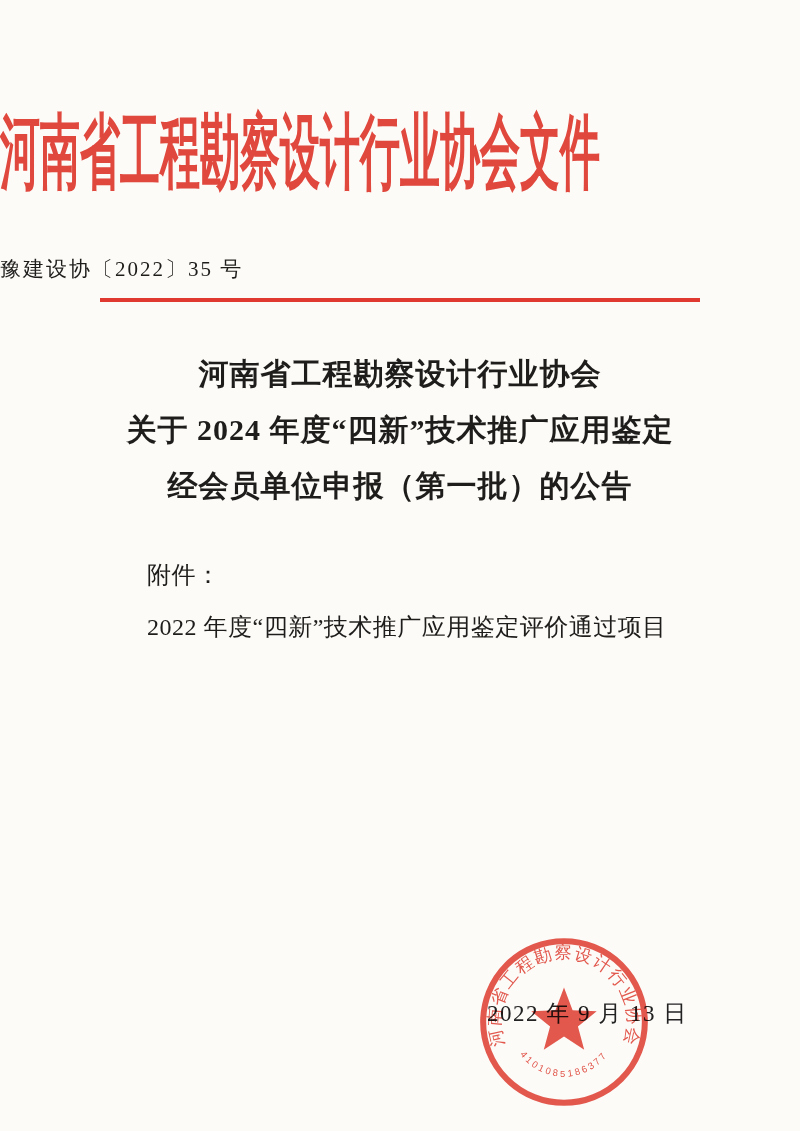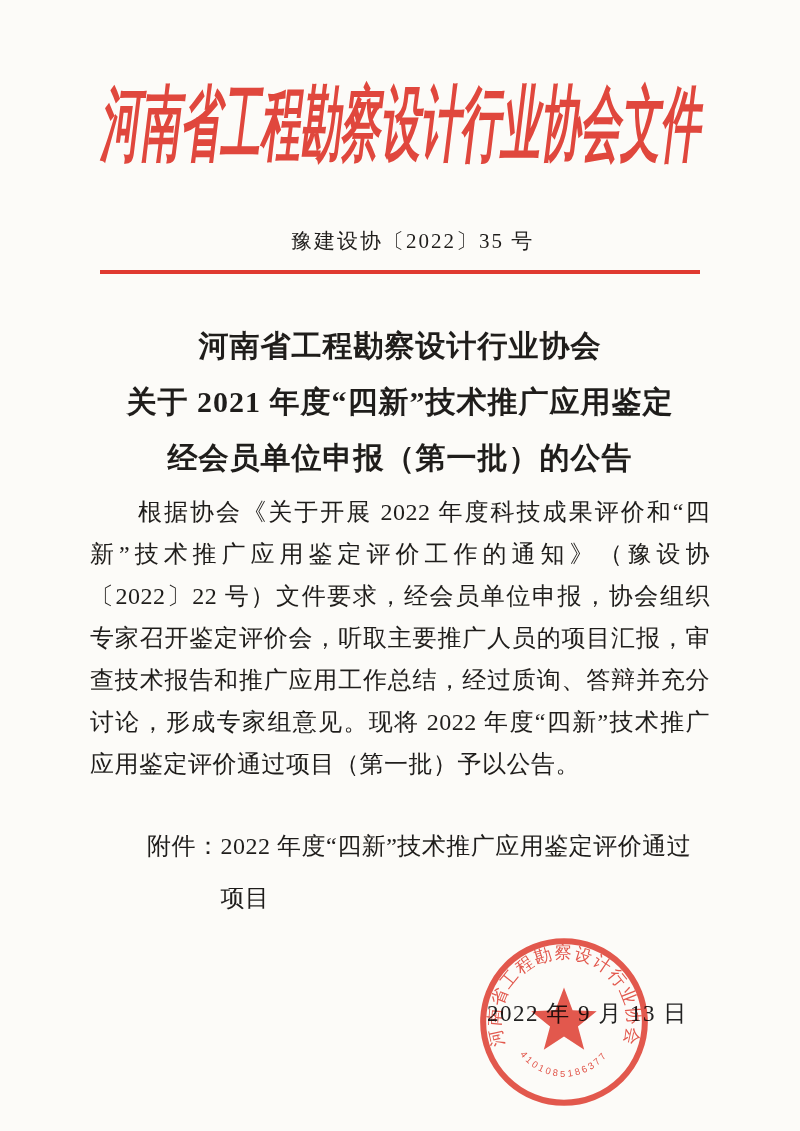--- a/index.html
+++ b/index.html
@@ -12,38 +12,37 @@
     position:relative;
     width:800px;height:1131px;
     margin:0 auto;
     background:var(--paper);
     font-family:"Liberation Serif","DejaVu Serif",serif;
     color:var(--ink);
     overflow:hidden;
   }
   
   .org-title-wrap{
-    height:90px;margin-top:79px;
-    display:flex;align-items:center;justify-content:center;font-style:italic;
+    height:90px;margin-top:107px;
+    display:flex;align-items:center;
   }
   .org-title{
     display:inline-block;
     font-size:40px;font-weight:bold;
     color:var(--header-red);
     letter-spacing:0px;
     transform:scaleY(2.05);
     transform-origin:center center;
     white-space:nowrap;
   }
   .doc-number{
     margin-top:60px;
-    text-align:center;
+    text-align:left;
     font-size:21px;line-height:24px;
     letter-spacing:2px;
-    padding-left:25px;
   }
   .red-line{
     width:600px;height:4px;
     margin:17px auto 0 auto;
     background:var(--line-red);
   }
   .doc-title{
     margin-top:44px;
     text-align:center;
     font-weight:bold;
@@ -59,20 +58,21 @@
     text-indent:2em;
     letter-spacing:0.5px;
   }
   .attachment{
     width:620px;
     margin:35px auto 0 auto;
     padding-left:57px;
     display:flex;
     font-size:24px;line-height:52px;
     letter-spacing:0.5px;
+    flex-direction:column;
   }
   .att-label{white-space:nowrap;}
   .sig-date{
     position:absolute;
     left:487px;top:1000px;
     font-size:23px;line-height:28px;
     letter-spacing:1.5px;
     white-space:nowrap;
     color:#222;
   }
@@ -93,25 +93,24 @@
   <div class="org-title-wrap">
     <span class="org-title">河南省工程勘察设计行业协会文件</span>
   </div>
 
   <div class="doc-number">豫建设协〔2022〕35 号</div>
 
   <div class="red-line"></div>
 
   <div class="doc-title">
     <div>河南省工程勘察设计行业协会</div>
-    <div>关于 2021 年度“四新”技术推广应用鉴定</div>
+    <div>关于 2024 年度“四新”技术推广应用鉴定</div>
     <div>经会员单位申报（第一批）的公告</div>
   </div>
 
-  <div class="body-text">根据协会《关于开展 2022 年度科技成果评价和“四新”技术推广应用鉴定评价工作的通知》（豫设协〔2022〕22 号）文件要求，经会员单位申报，协会组织专家召开鉴定评价会，听取主要推广人员的项目汇报，审查技术报告和推广应用工作总结，经过质询、答辩并充分讨论，形成专家组意见。现将 2022 年度“四新”技术推广应用鉴定评价通过项目（第一批）予以公告。</div>
 
   <div class="attachment">
     <span class="att-label">附件：</span>
     <div class="att-content">
       <div>2022 年度“四新”技术推广应用鉴定评价通过项目</div>
     </div>
   </div>
 
   <div class="sig-date">2022 年 9 月 13 日</div>
 

